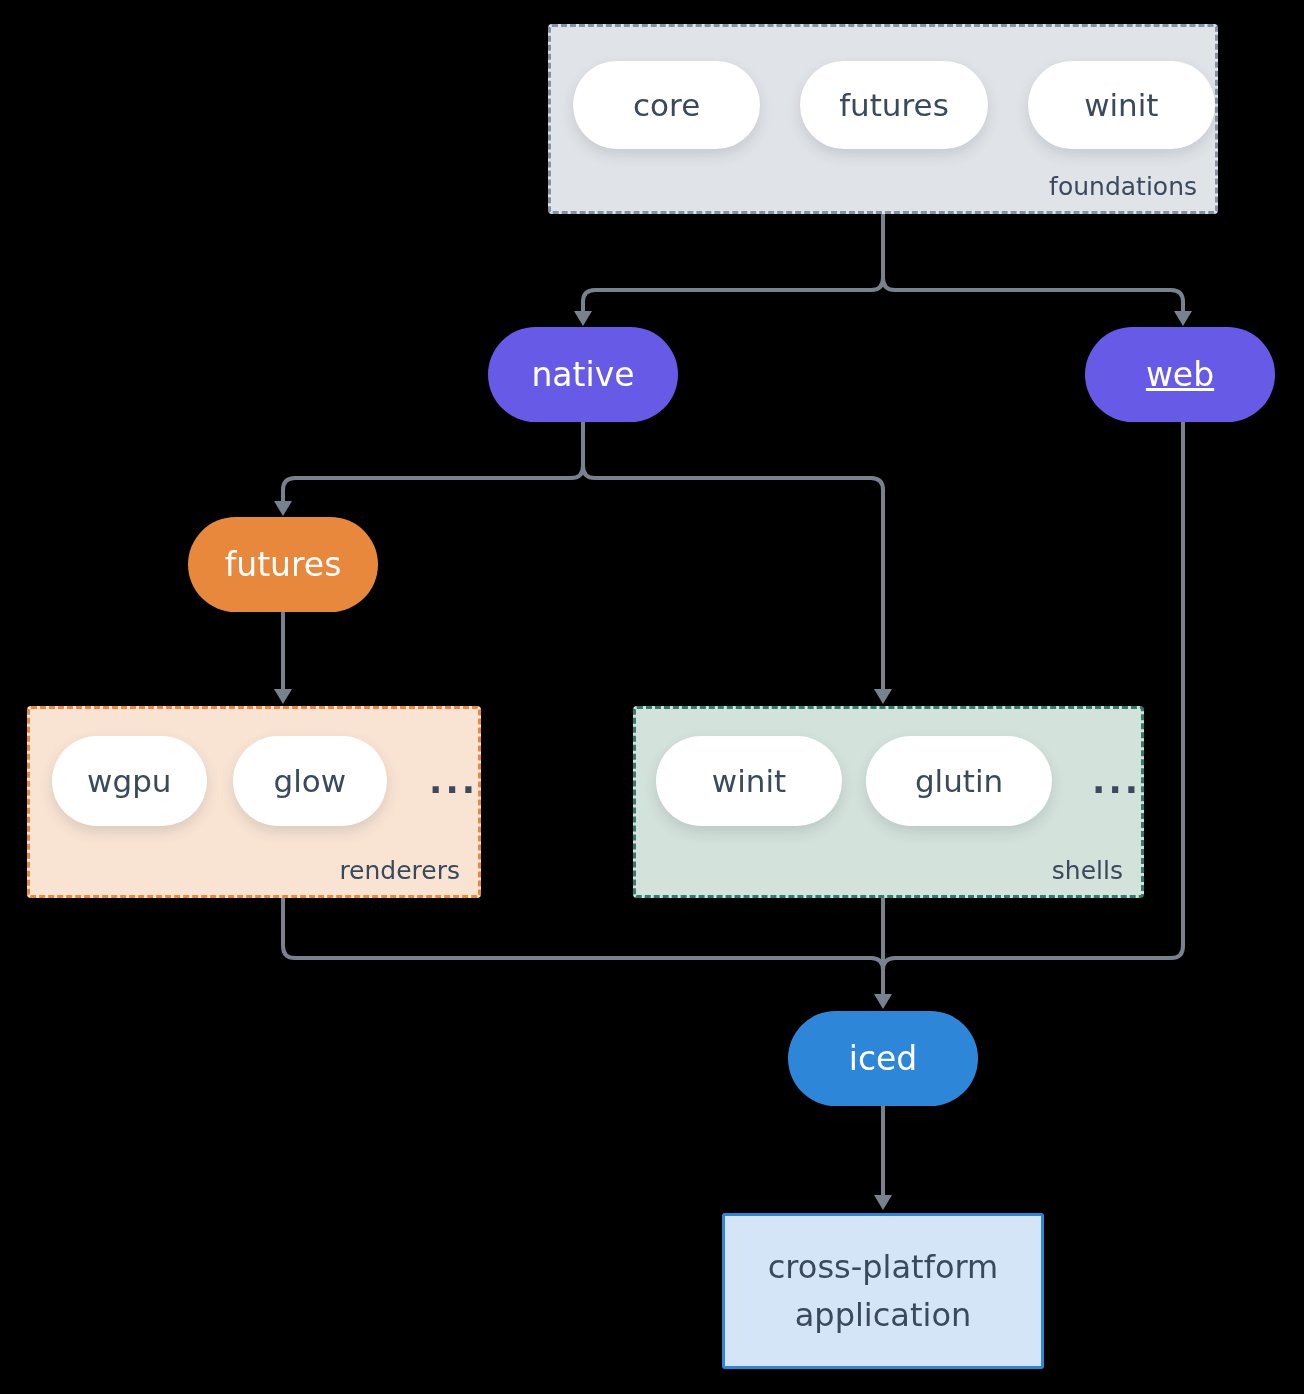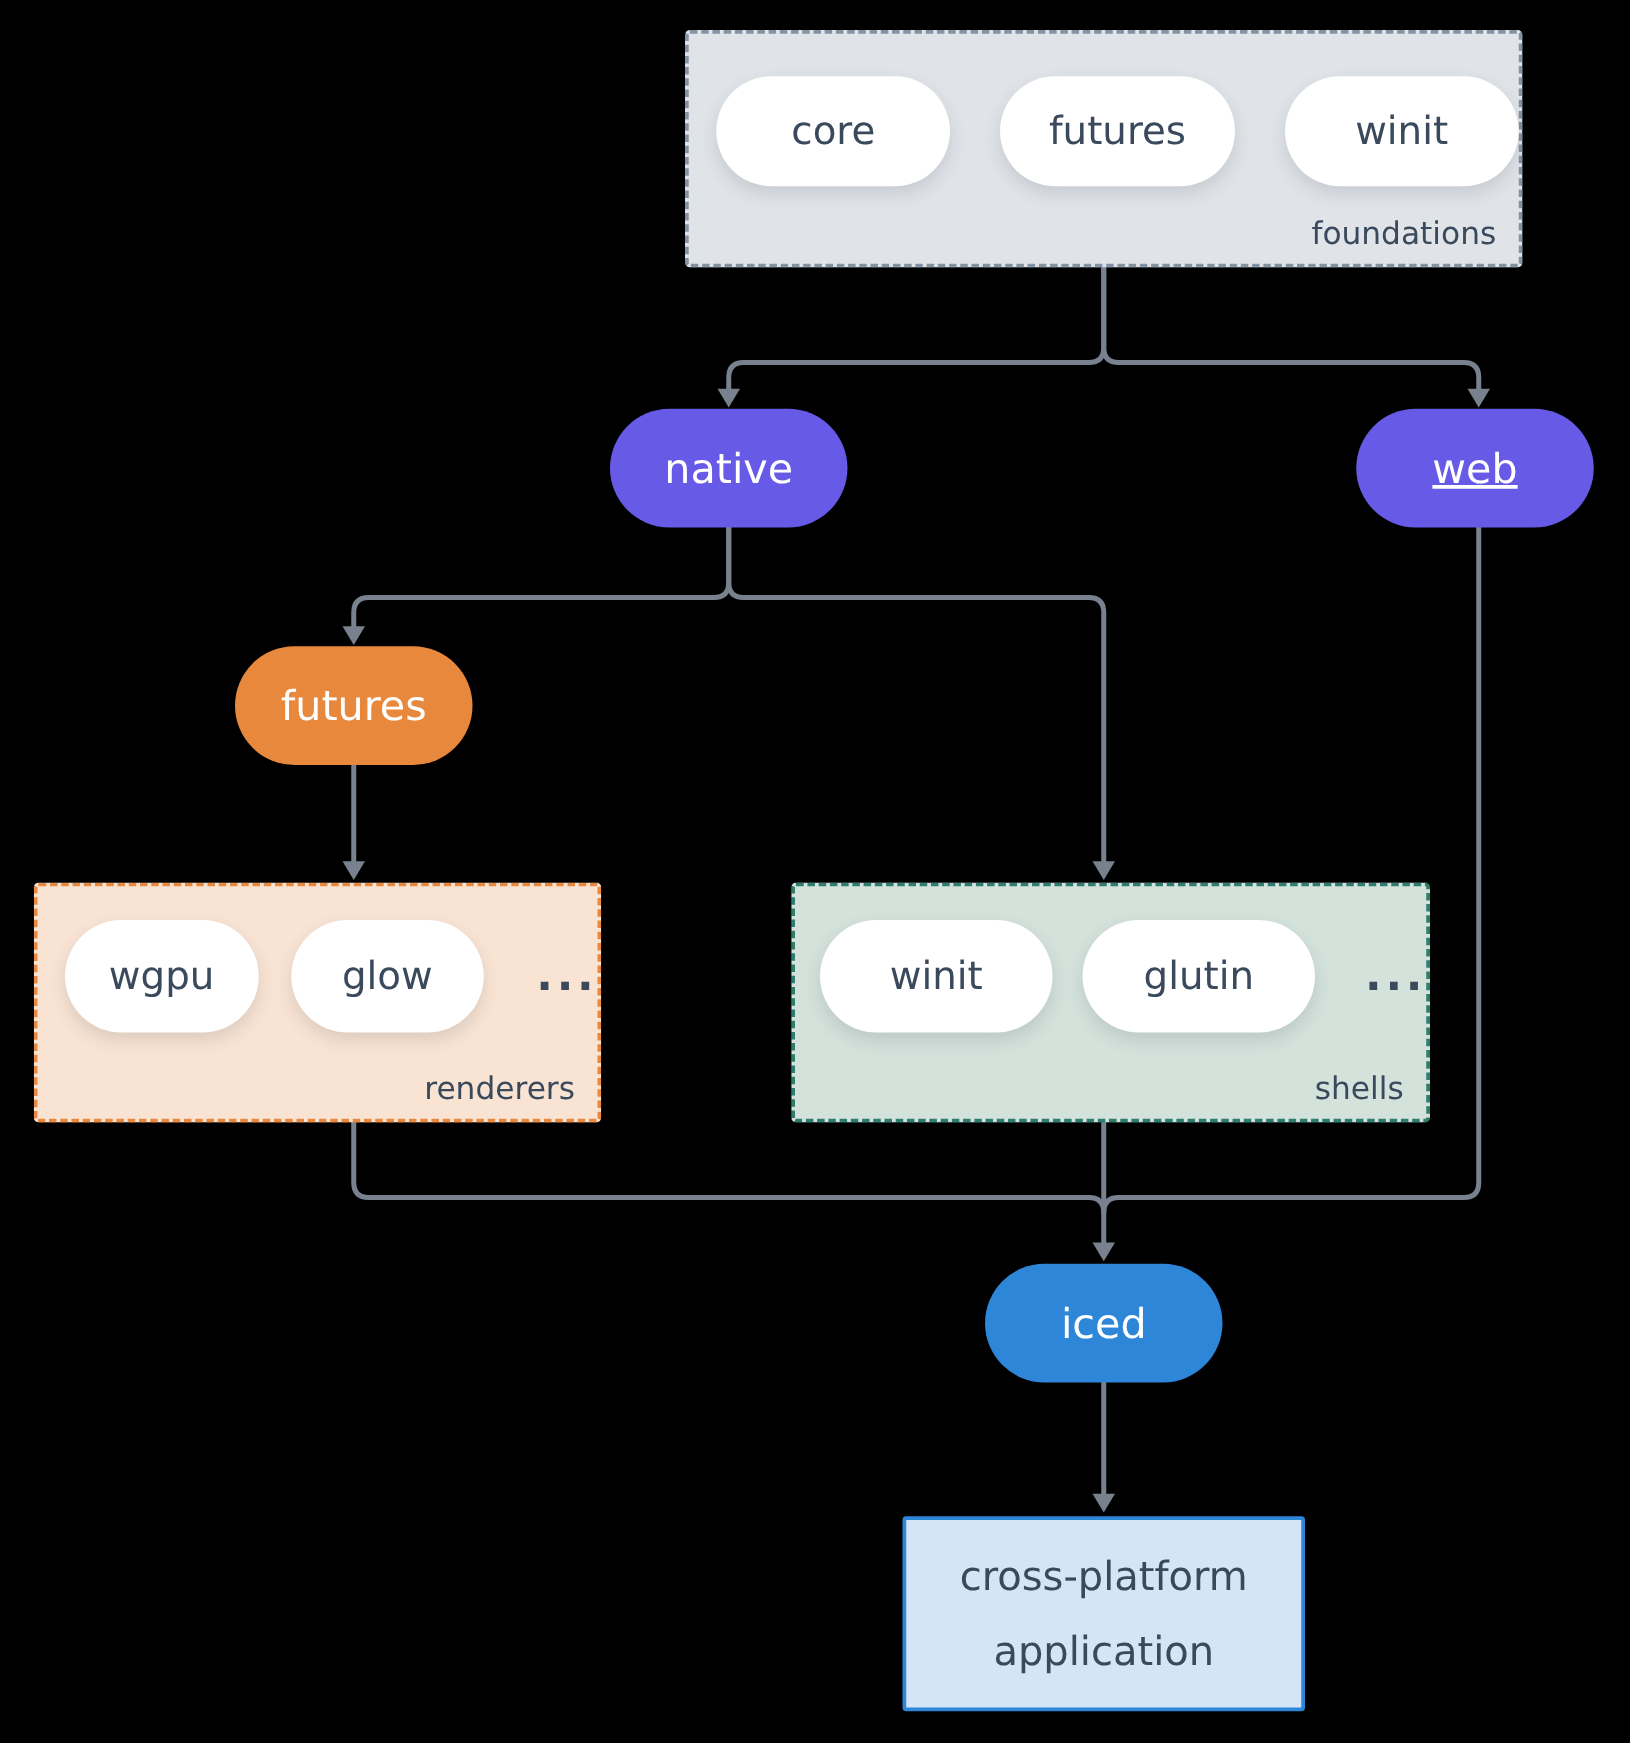--- a/index.html
+++ b/index.html
@@ -99,21 +99,21 @@
 
   .app-box{
     position:absolute;z-index:2;
     left:722px;top:1213px;width:322px;height:156px;
     background:var(--app-fill);
     border:3px solid var(--app-border);
     border-radius:3px;
     box-sizing:border-box;
     display:flex;align-items:center;justify-content:center;
     text-align:center;
-    font-size:32px;line-height:60px;color:var(--text-dark);
+    font-size:32px;line-height:48px;color:var(--text-dark);
     padding:0 24px;
   }
 </style>
 </head>
 <body>
 
 <div class="canvas">
 
   <svg class="connectors" width="1304" height="1394" viewBox="0 0 1304 1394">
 

